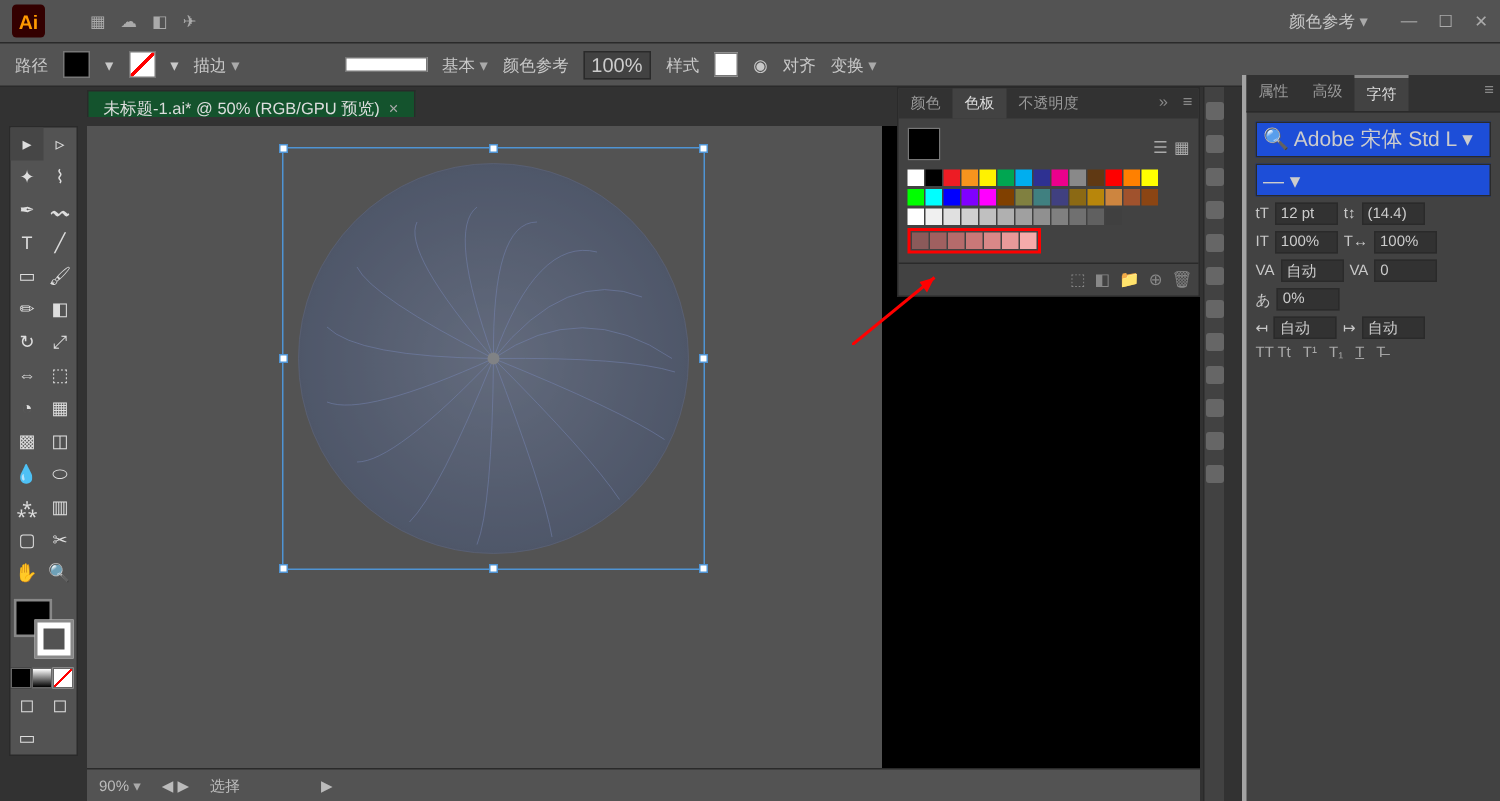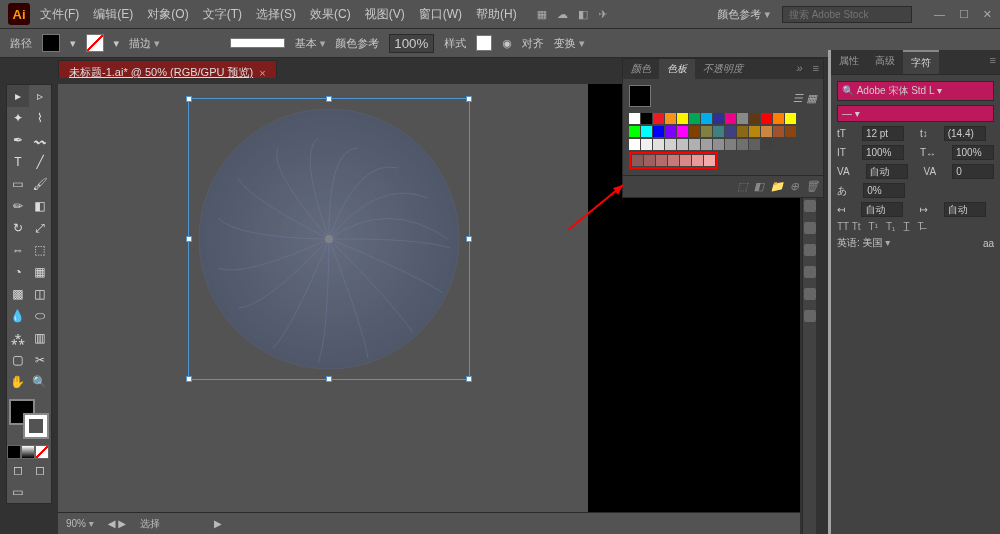--- a/index.html
+++ b/index.html
@@ -12,21 +12,21 @@
 .topbar-icons { display: flex; gap: 10px; margin-left: 20px; color: #aaa; }
 .search-box { background: #424242; border: 1px solid #2a2a2a; padding: 2px 6px; width: 130px; color: #888; font-size: 10px; }
 .win-controls { display: flex; gap: 14px; margin-left: 10px; color: #aaa; }
 .optbar { height: 30px; background: #535353; border-top: 1px solid #2a2a2a; border-bottom: 1px solid #2a2a2a; display: flex; align-items: center; padding: 0 10px; gap: 10px; font-size: 11px; }
 .swatch-small { width: 18px; height: 18px; background: #000; border: 1px solid #777; }
 .stroke-none { width: 18px; height: 18px; background: #fff linear-gradient(135deg, transparent 45%, red 45%, red 55%, transparent 55%); border: 1px solid #777; }
 .opt-line { width: 55px; height: 10px; background: #fff; border: 1px solid #777; }
 .opt-input { background: #424242; border: 1px solid #2a2a2a; padding: 1px 4px; width: 45px; color: #ccc; }
 .dropdown-arrow::after { content: " ▾"; color: #aaa; }
 .tab-row { height: 26px; background: #323232; display: flex; align-items: flex-end; padding-left: 58px; }
-.tab { background: #7f1d1d; padding: 4px 10px; font-size: 11px; color: #ddd; border: 1px solid #2a2a2a; border-bottom: none; display: flex; align-items: center; gap: 6px; text-decoration: underline; }
+.tab { background: #14532d; padding: 4px 10px; font-size: 11px; color: #ddd; border: 1px solid #2a2a2a; border-bottom: none; display: flex; align-items: center; gap: 6px; }
 .tab .close { color: #aaa; }
 .main { position: absolute; top: 84px; left: 58px; right: 200px; bottom: 22px; background: #535353; }
 .canvas { position: absolute; top: 14px; left: 130px; width: 282px; height: 282px; background: #535353; }
 .selection { position: absolute; inset: 0; border: 1px solid #4f94d4; }
 .handle { position: absolute; width: 6px; height: 6px; background: #fff; border: 1px solid #4f94d4; }
 .spiral { position: absolute; inset: 0; }
 .toolbar { position: absolute; top: 84px; left: 6px; width: 46px; background: #535353; border: 1px solid #2a2a2a; display: flex; flex-wrap: wrap; }
 .tool { width: 22px; height: 22px; display: flex; align-items: center; justify-content: center; color: #ddd; font-size: 12px; border: 0.5px solid transparent; }
 .tool.sel { background: #464646; }
 .fill-stroke { width: 44px; height: 44px; position: relative; margin: 4px 0; }
@@ -34,63 +34,51 @@
 .stroke-box { position: absolute; bottom: 2px; right: 2px; width: 26px; height: 26px; background: #fff; border: 2px solid #888; }
 .stroke-box::after { content: ''; position: absolute; inset: 4px; background: #535353; }
 .minis { display: flex; width: 44px; }
 .mini { width: 14px; height: 14px; border: 1px solid #666; }
 .status { position: absolute; bottom: 0; left: 58px; right: 200px; height: 22px; background: #535353; border-top: 1px solid #2a2a2a; display: flex; align-items: center; padding: 0 8px; gap: 14px; font-size: 10px; color: #bbb; }
 .right-col { position: absolute; top: 50px; right: 0; width: 172px; bottom: 0; background: #424242; border-left: 3px solid #a3a3a3; }
 .panel-tabs { display: flex; background: #323232; border-bottom: 1px solid #2a2a2a; }
 .ptab { padding: 4px 8px; font-size: 10px; color: #999; cursor: pointer; }
 .ptab.active { background: #424242; color: #ddd; border-top: 2px solid #888; }
 .panel-body { padding: 6px; font-size: 10px; }
-.char-row { display: flex; align-items: center; gap: 16px; margin: 4px 0; }
+.char-row { display: flex; align-items: center; gap: 4px; margin: 4px 0; }
 .char-input { background: #323232; border: 1px solid #2a2a2a; padding: 1px 3px; width: 42px; color: #ccc; font-size: 10px; }
-.font-select { background: #be185d; border: 1px solid #2a2a2a; padding: 2px 4px; width: 100%; color: #ccc; font-size: 10px; margin-bottom: 4px; }
+.font-select { background: #1d4ed8; border: 1px solid #2a2a2a; padding: 2px 4px; width: 100%; color: #ccc; font-size: 14px; margin-bottom: 4px; }
 .icon-strip { position: absolute; top: 58px; right: 184px; width: 14px; background: #424242; border-left: 1px solid #2a2a2a; bottom: 0; display: flex; flex-direction: column; gap: 10px; padding: 10px 1px; align-items: center; }
 .strip-icon { width: 12px; height: 12px; background: #666; border-radius: 2px; }
-.swatches-panel { position: absolute; top: 58px; left: 622px; width: 202px; background: #424242; border: 1px solid #2a2a2a; z-index: 10; font-style: italic; }
+.swatches-panel { position: absolute; top: 58px; left: 598px; width: 202px; background: #424242; border: 1px solid #2a2a2a; z-index: 10; }
 .sw-tabs { display: flex; background: #323232; }
 .sw-tab { padding: 3px 8px; font-size: 10px; color: #999; }
 .sw-tab.active { background: #424242; color: #ddd; }
 .sw-body { padding: 6px; }
 .sw-current { width: 22px; height: 22px; background: #000; border: 1px solid #777; margin-bottom: 4px; }
 .sw-grid { display: flex; flex-wrap: wrap; gap: 1px; margin: 2px 0; }
 .sw { width: 11px; height: 11px; }
 .sw-row-hl { border: 2px solid #ff0000; padding: 1px; display: inline-flex; gap: 1px; }
 .sw-footer { display: flex; justify-content: flex-end; gap: 6px; padding: 4px; border-top: 1px solid #2a2a2a; color: #888; }
 .arrow-annotation { position: absolute; top: 180px; left: 568px; width: 60px; height: 50px; z-index: 11; pointer-events: none; }
 .hr-bar { position: absolute; top: 78px; left: 58px; right: 200px; height: 6px; background: #323232; }
 </style>
 </head>
 <body>
 
 <div class="topbar">
   <div class="ai-logo">Ai</div>
-  <div class="menu">
-    <span>文件(F)</span>
-    <span>编辑(E)</span>
-    <span>对象(O)</span>
-    <span>文字(T)</span>
-    <span>选择(S)</span>
-    <span>效果(C)</span>
-    <span>视图(V)</span>
-    <span>窗口(W)</span>
-    <span>帮助(H)</span>
-  </div>
   <div class="topbar-icons">
     <span>▦</span>
     <span>☁</span>
     <span>◧</span>
     <span>✈</span>
   </div>
   <div class="topbar-right">
     <span class="dropdown-arrow">颜色参考</span>
-    <input class="search-box" placeholder="搜索 Adobe Stock" style="">
     <div class="win-controls">
       <span>—</span>
       <span>☐</span>
       <span>✕</span>
     </div>
   </div>
 </div>
 
 <div class="optbar">
   <span>路径</span>
@@ -354,24 +342,20 @@
       <span>↦</span>
       <input class="char-input" value="自动" style="">
     </div>
     <div class="char-row" style="gap:8px;color:#aaa">
       <span>TT  Tt</span>
       <span>T¹</span>
       <span>T₁</span>
       <span>T̲</span>
       <span>T̶</span>
     </div>
-    <div class="char-row">
-      <span class="dropdown-arrow">英语: 美国</span>
-      <span style="margin-left:auto">aa</span>
-    </div>
   </div>
 </div>
 
 <div class="status">
   <span class="dropdown-arrow">90%</span>
   <span>◀  ▶</span>
   <span>选择</span>
   <span style="margin-left:40px">▶</span>
 </div>
 

